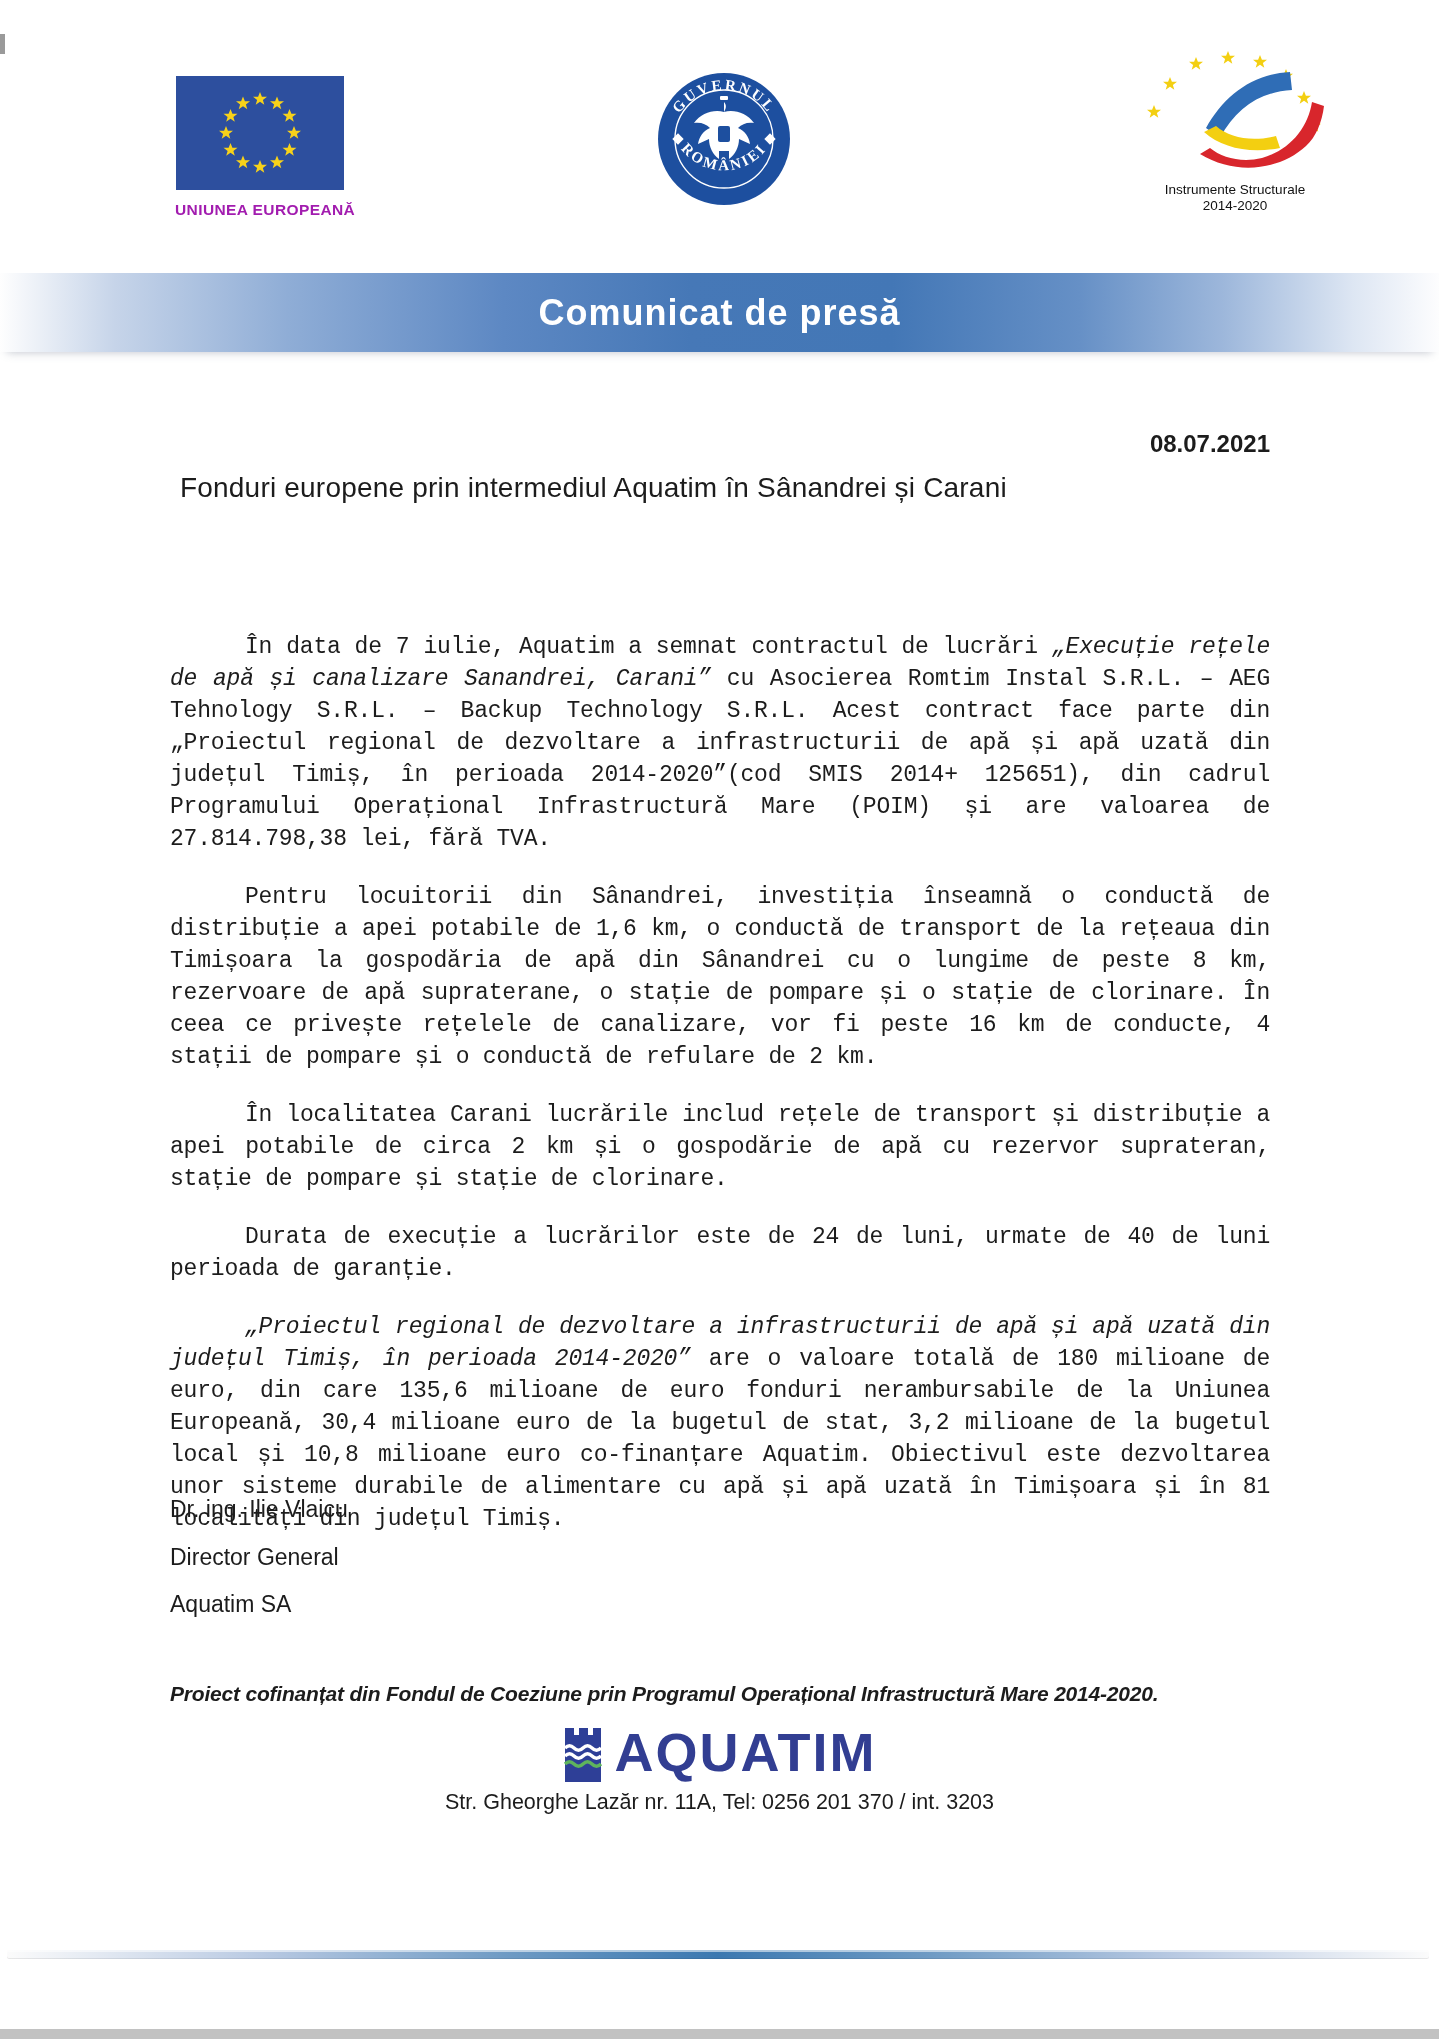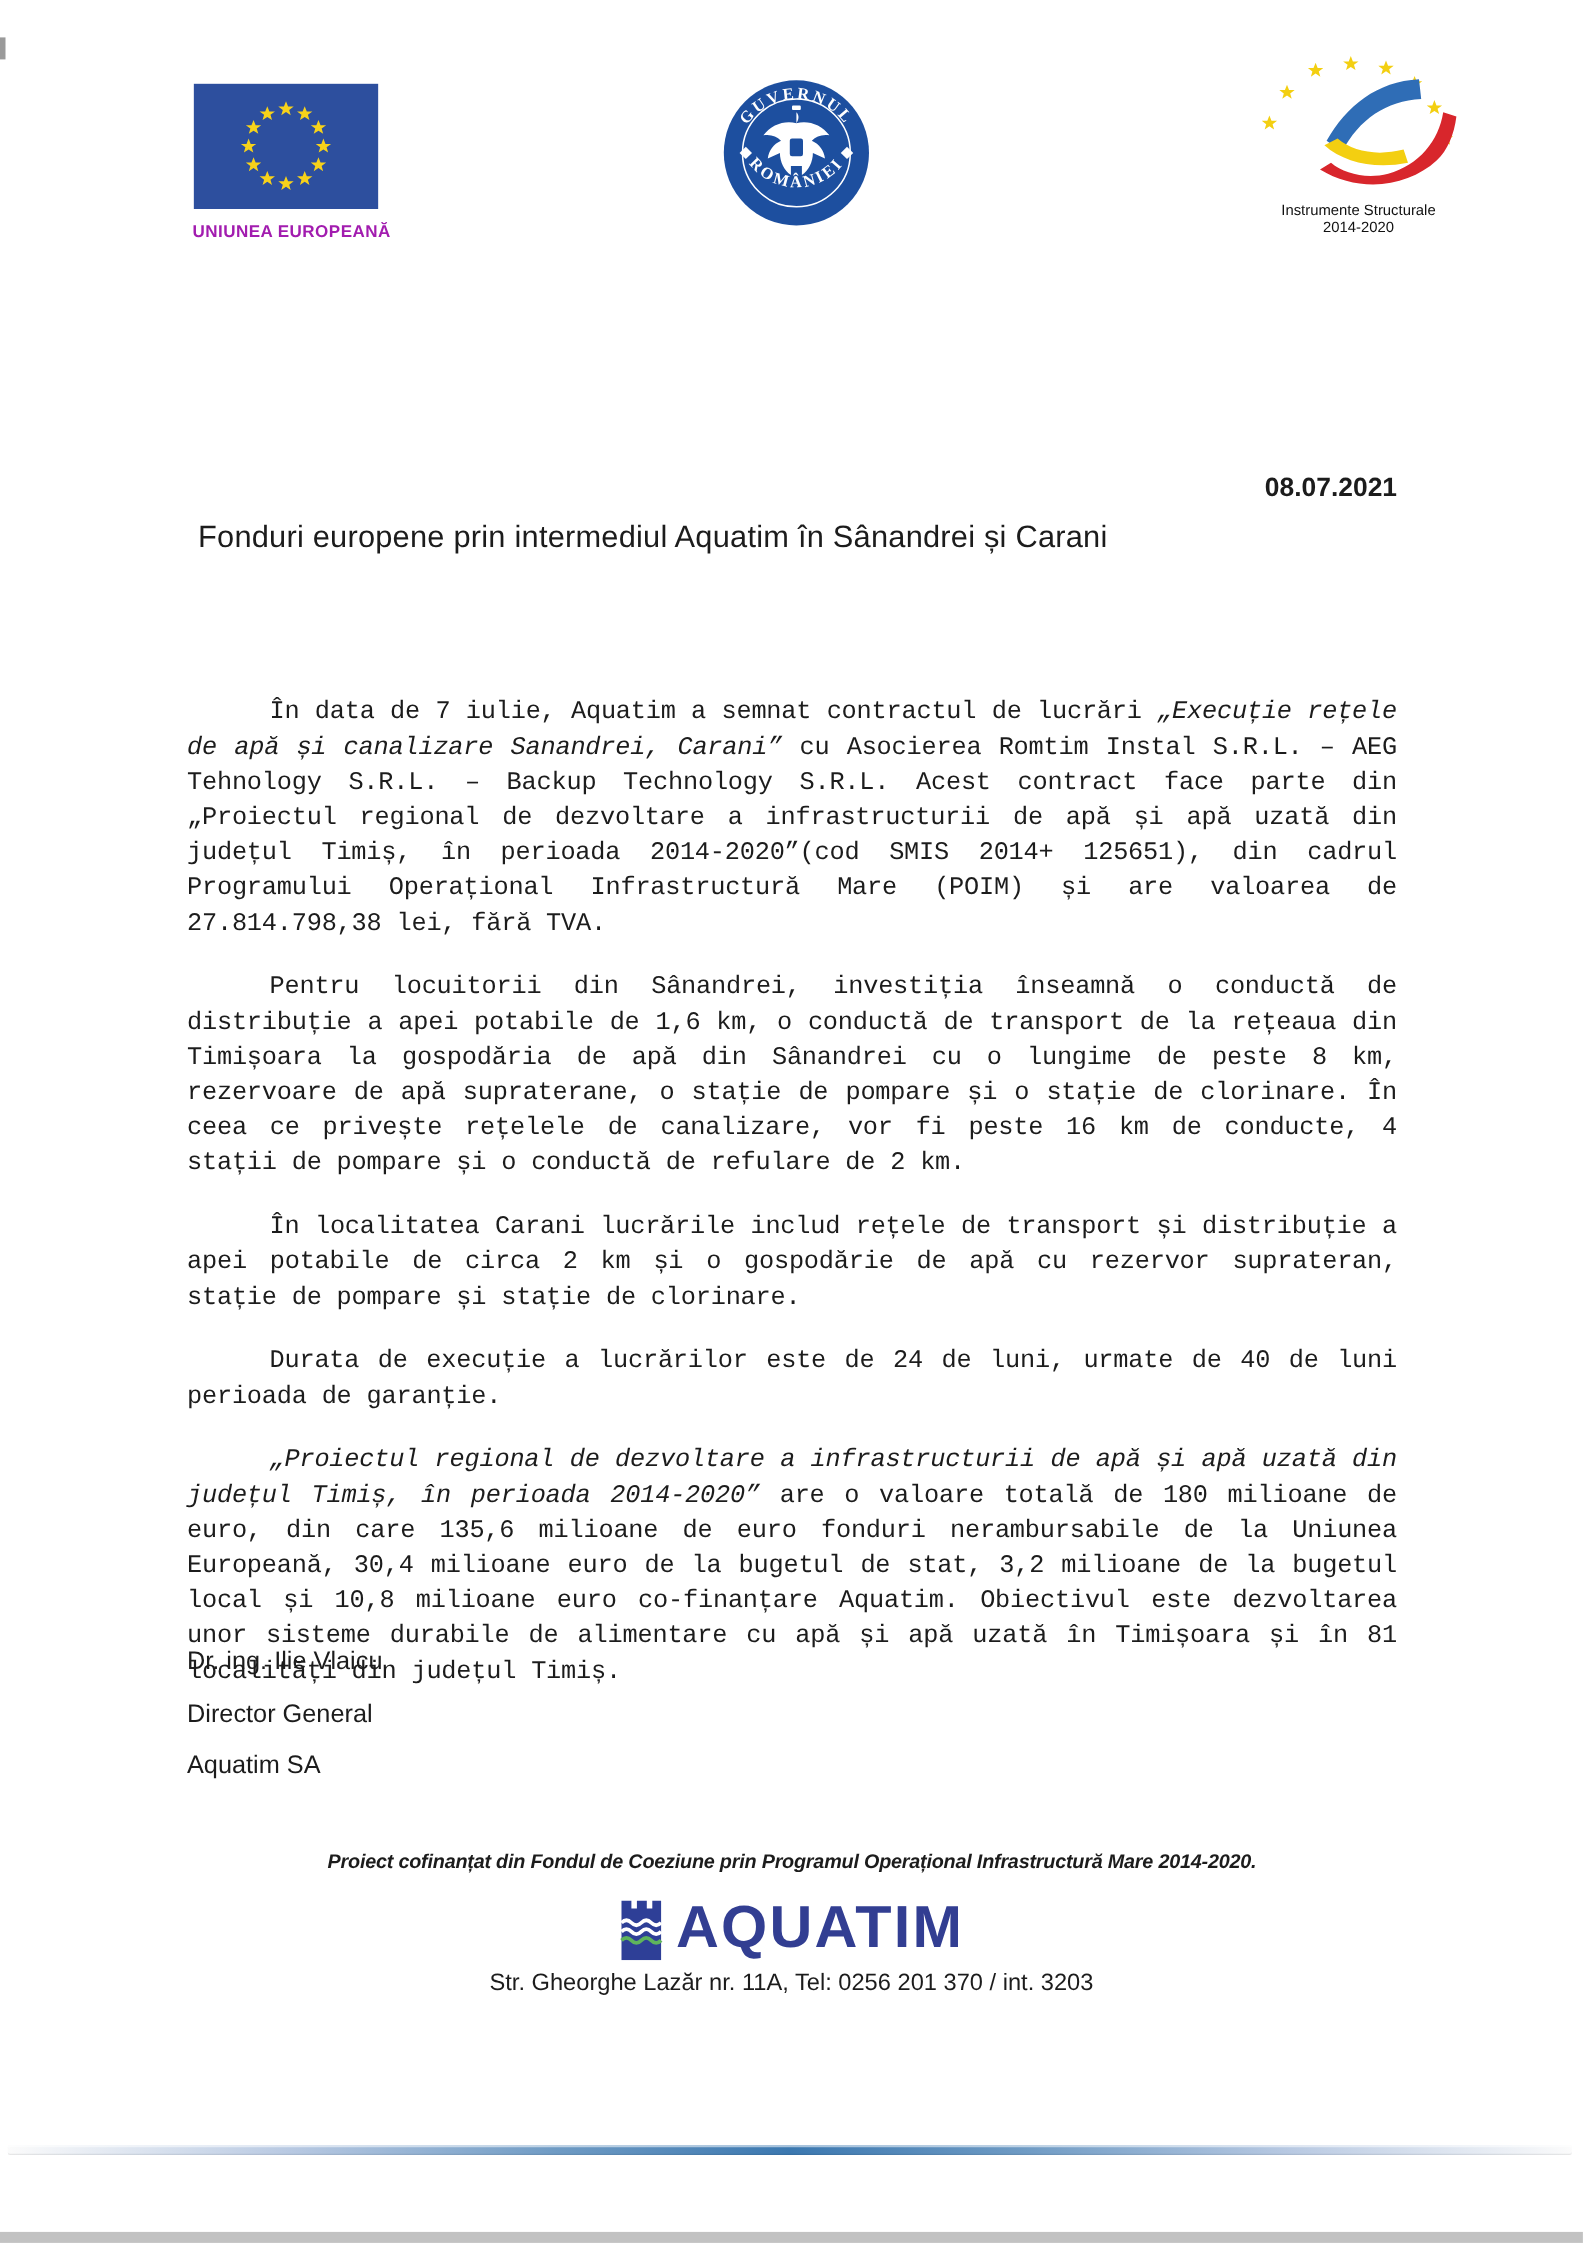--- a/index.html
+++ b/index.html
@@ -26,22 +26,22 @@
   .doc-title{position:absolute;left:180px;top:472px;font-size:28px;font-weight:normal;letter-spacing:.2px;}
 
   
   .body-text{position:absolute;left:170px;top:631px;width:1100px;font-family:Liberation Mono, monospace;}
   .body-text p{margin:0 0 26px 0;text-align:justify;text-indent:75px;
     font-size:23px;line-height:32px;letter-spacing:-.2px;}
   .body-text .it{font-style:italic;}
 
   .signature{position:absolute;left:170px;top:1486px;font-size:23px;line-height:47.5px;}
 
-  .cofinance{position:absolute;left:170px;top:1682px;width:1100px;text-align:center;
-    font-size:18px;font-weight:bold;font-style:italic;letter-spacing:-.2px;}
+  .cofinance{position:absolute;left:170px;top:1682px;width:1100px;
+    font-size:21px;font-weight:bold;font-style:italic;letter-spacing:-.2px;}
 
   .aquatim-block{position:absolute;left:0;top:1722px;width:1439px;display:flex;
     align-items:center;justify-content:center;gap:12px;}
   .aquatim-word{font-size:54px;font-weight:bold;color:#323e92;letter-spacing:2px;line-height:60px;}
 
   .addr1{position:absolute;left:0;top:1790px;width:1439px;text-align:center;font-size:21.5px;}
   .addr2{position:absolute;left:0;top:1834px;width:1439px;text-align:center;font-size:21px;}
 
   .blue-rule{position:absolute;left:7px;right:10px;top:1950px;height:9px;border-radius:2px;
     background:linear-gradient(90deg,#fbfbfb,#b8c9e2 18%,#6f9bc4 35%,#3b78b0 50%,#6f9bc4 65%,#b8c9e2 82%,#fbfbfb);
@@ -115,20 +115,23 @@
       <use href="#sstar" x="164" y="48"></use>
       <use href="#sstar" x="174" y="76"></use>
       <path d="M150,22 C112,24 84,46 66,78 L80,88 C96,58 120,42 152,40 Z" fill="#2f6db6"></path>
       <path d="M64,82 C82,98 110,104 140,98 L136,86 C112,92 90,88 76,76 Z" fill="#f3cf11"></path>
       <path d="M60,104 C96,126 140,120 166,96 C176,87 182,72 184,56 L172,52 C168,78 150,100 122,108 C102,113 82,108 70,98 Z" fill="#d8262c"></path>
     </svg>
     <div class="struct-text">Instrumente Structurale</div>
     <div class="struct-text">2014-2020</div>
   </div>
 
+  <div class="banner">
+    <span class="banner-title">Comunicat de presă</span>
+  </div>
 
   <div class="date-line">08.07.2021</div>
 
   <div class="doc-title">Fonduri europene prin intermediul Aquatim în Sânandrei și Carani</div>
 
   <div class="body-text">
       <p><span>În data de 7 iulie, Aquatim a semnat contractul de lucrări </span><span class="it">„Execuție rețele de apă și canalizare Sanandrei, Carani”</span><span> cu Asocierea Romtim Instal S.R.L. – AEG Tehnology S.R.L. – Backup Technology S.R.L. Acest contract face parte din  „Proiectul regional de dezvoltare a infrastructurii de apă și apă uzată din județul Timiș, în perioada 2014-2020”(cod SMIS 2014+ 125651), din cadrul Programului Operațional Infrastructură Mare (POIM) și are valoarea de 27.814.798,38  lei, fără TVA.</span></p>
       <p><span>Pentru locuitorii din Sânandrei, investiția înseamnă o conductă de distribuție a apei potabile de 1,6 km, o conductă de transport de la rețeaua din Timișoara la gospodăria de apă  din Sânandrei cu o lungime de peste 8 km, rezervoare de apă supraterane, o stație de pompare și o stație de clorinare. În ceea ce privește rețelele de canalizare, vor fi peste 16 km de conducte, 4 stații de pompare și o conductă de refulare de 2 km.</span></p>
       <p><span>În localitatea Carani lucrările includ rețele de transport și distribuție a apei potabile de circa 2 km și o gospodărie de apă cu rezervor suprateran, stație de pompare și stație de clorinare.</span></p>
       <p><span>Durata de execuție a lucrărilor este de 24 de luni, urmate de 40 de luni perioada de garanție.</span></p>

